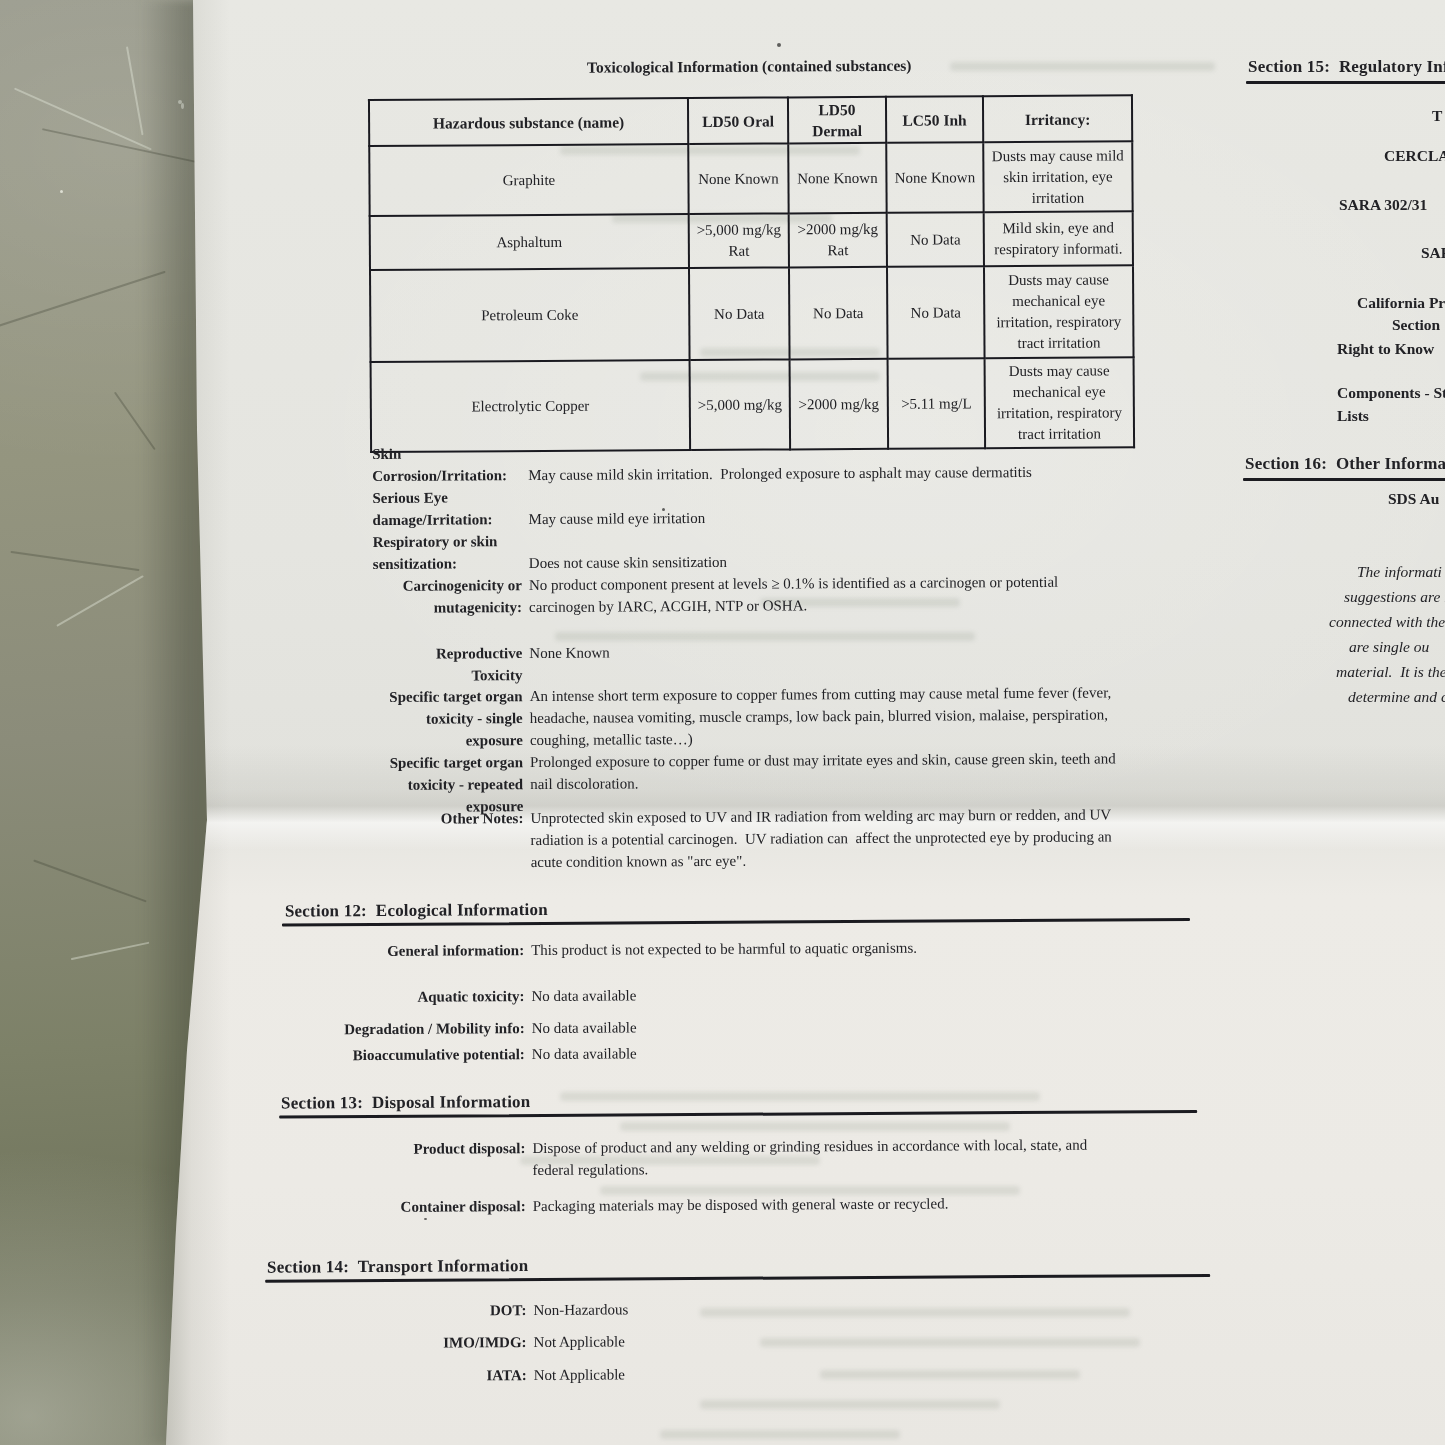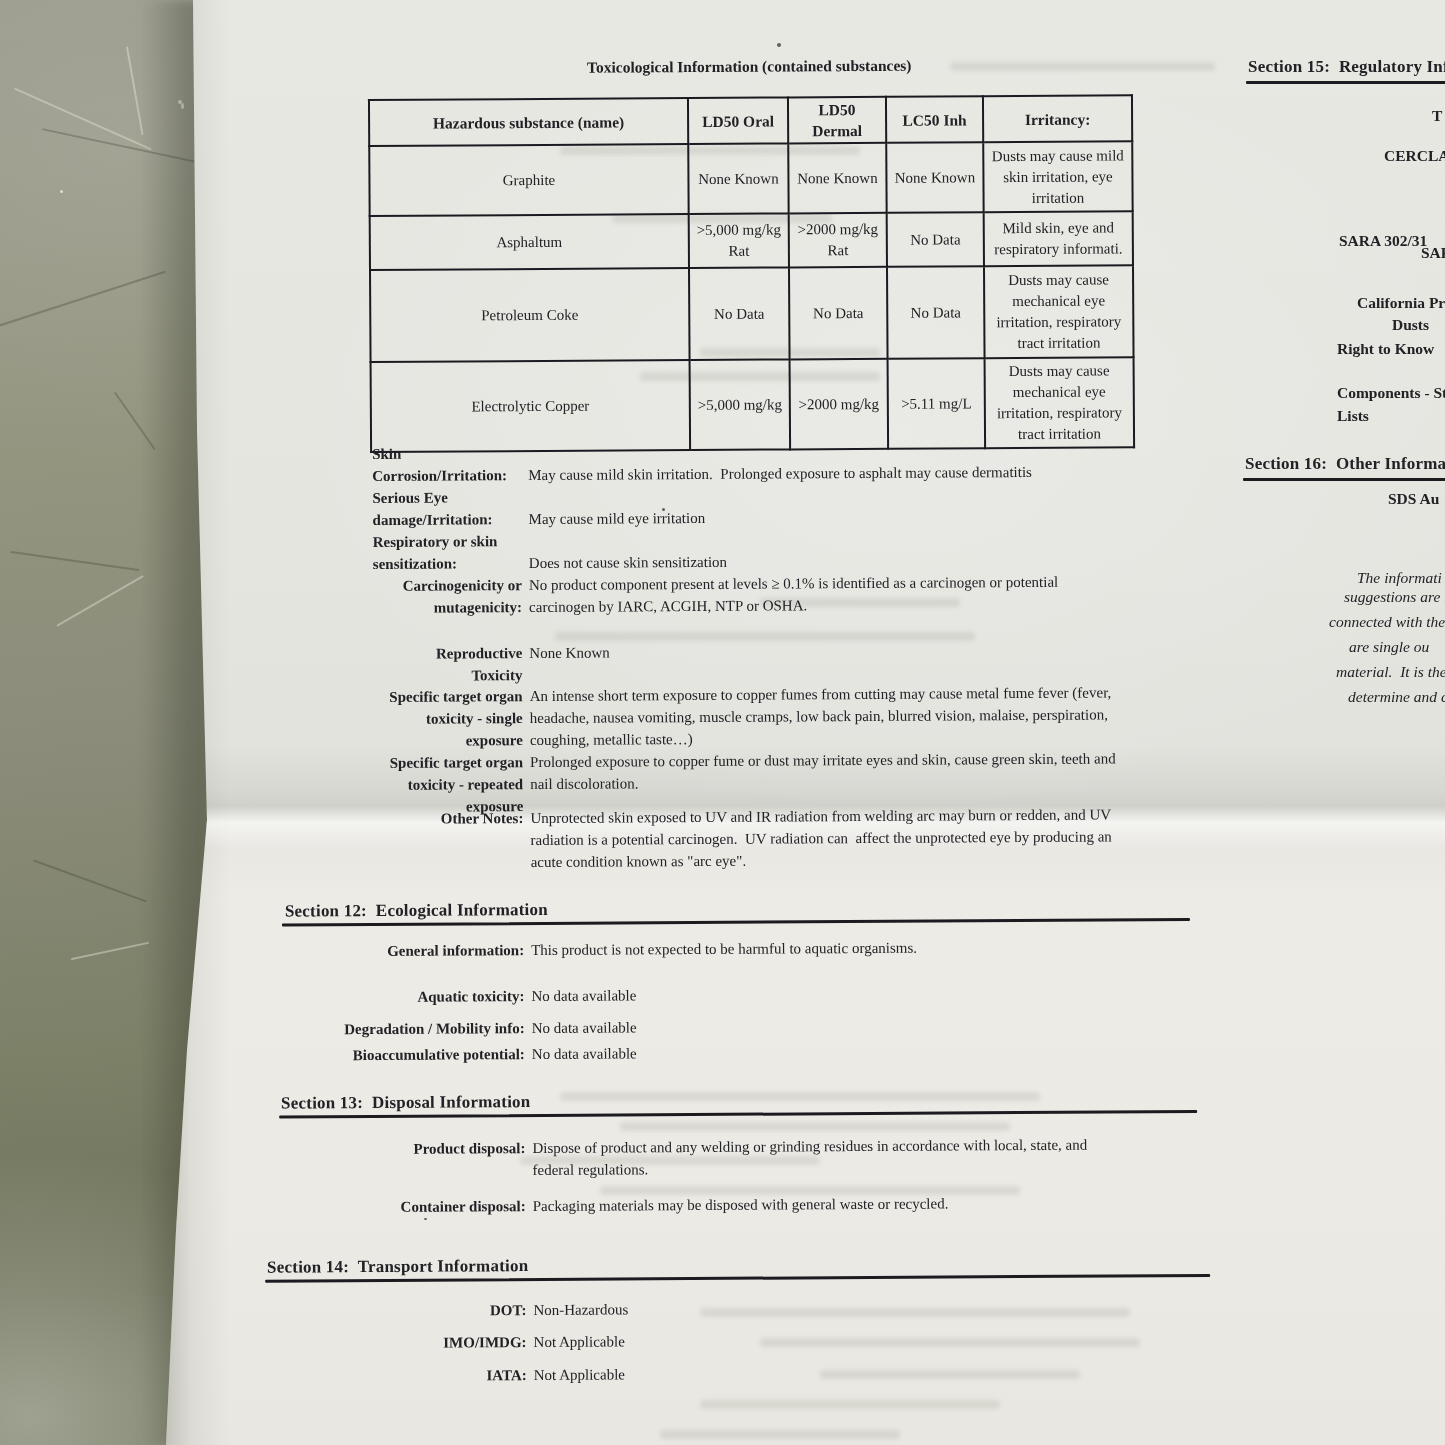--- a/index.html
+++ b/index.html
@@ -262,31 +262,31 @@
         <div class="lbl">IATA:</div>
         <div class="val">Not Applicable</div>
       </div>
     </div>
 
     <div>
       <div class="p2h" style="left:1248px;top:57px;">Section 15:  Regulatory Inf</div>
       <div class="rule" style="left:1246px;top:81px;width:200px;"></div>
       <div class="p2" style="left:1432px;top:107px;">T</div>
       <div class="p2" style="left:1384px;top:147px;">CERCLA</div>
-      <div class="p2" style="left:1339px;top:196px;margin-top:36px;">SARA 302/31</div>
+      <div class="p2" style="left:1339px;top:196px;">SARA 302/31</div>
       <div class="p2" style="left:1421px;top:244px;">SAR</div>
       <div class="p2" style="left:1357px;top:294px;">California Pr</div>
-      <div class="p2" style="left:1392px;top:316px;">Dusts</div>
+      <div class="p2" style="left:1392px;top:316px;">Section</div>
       <div class="p2" style="left:1337px;top:340px;">Right to Know</div>
       <div class="p2" style="left:1337px;top:384px;">Components - St</div>
       <div class="p2" style="left:1337px;top:407px;">Lists</div>
       <div class="p2h" style="left:1245px;top:454px;">Section 16:  Other Informat</div>
       <div class="rule" style="left:1243px;top:478px;width:203px;"></div>
       <div class="p2" style="left:1388px;top:490px;">SDS Au</div>
-      <div class="p2i" style="left:1357px;top:563px;margin-top:6px;">The informati</div>
+      <div class="p2i" style="left:1357px;top:563px;">The informati</div>
       <div class="p2i" style="left:1344px;top:588px;">suggestions are m</div>
       <div class="p2i" style="left:1329px;top:613px;">connected with the</div>
       <div class="p2i" style="left:1349px;top:638px;">are single ou</div>
       <div class="p2i" style="left:1336px;top:663px;">material.  It is the</div>
       <div class="p2i" style="left:1348px;top:688px;">determine and co</div>
     </div>
   </div>
 </div>
 
 </body></html>

